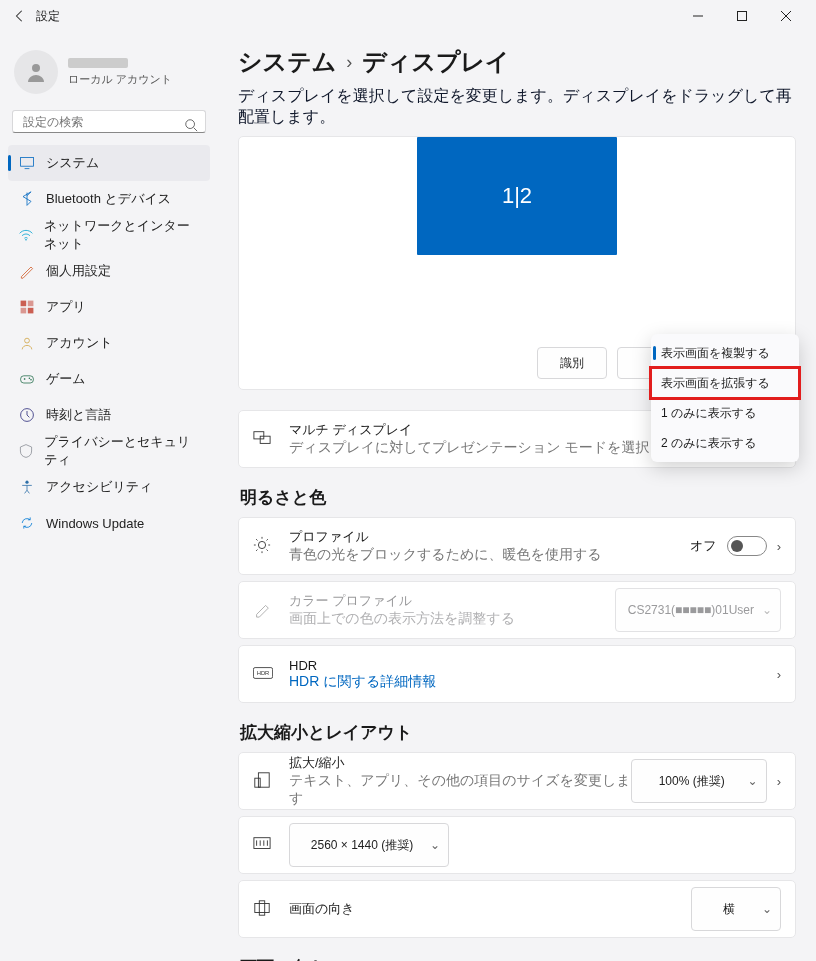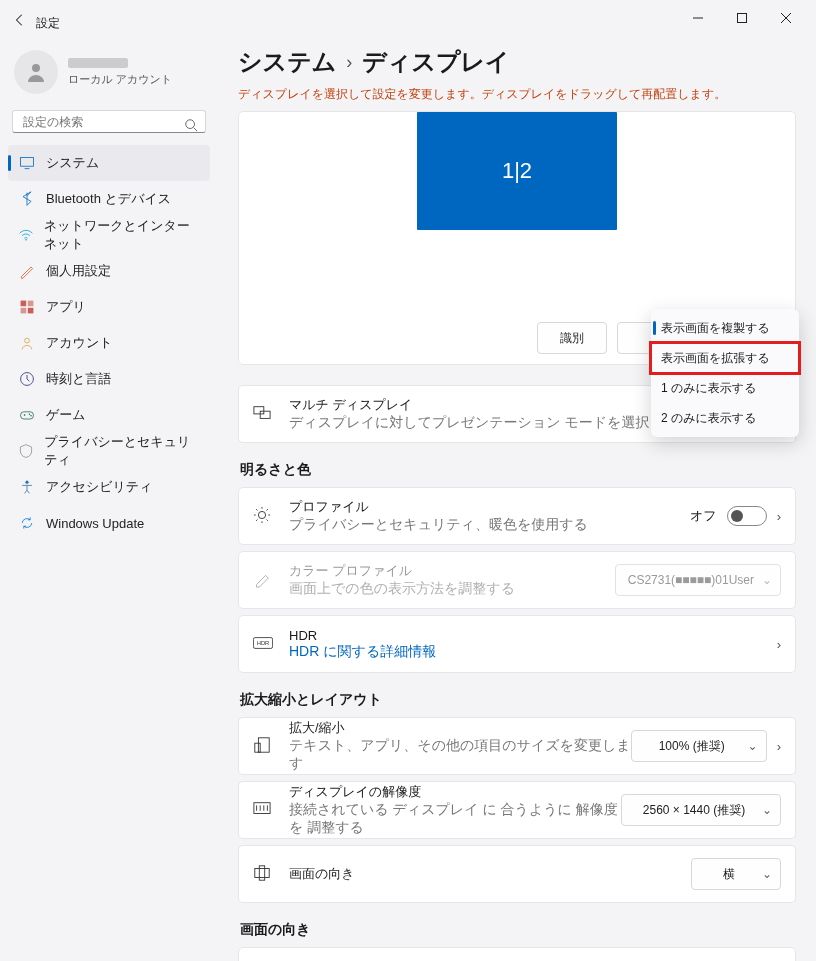--- a/index.html
+++ b/index.html
@@ -1,17 +1,17 @@
 <!DOCTYPE html>
 <html><head>
 <meta charset="utf-8">
 <style>
   * { box-sizing: border-box; margin: 0; padding: 0; font-family: "Yu Gothic UI", "Segoe UI", sans-serif; }
   body { background: #f4f4f6; width: 816px; height: 961px; overflow: hidden; color: #1a1a1a; font-size: 13px; }
-  .titlebar { height: 32px; display: flex; align-items: flex-end; padding: 0 8px; }
+  .titlebar { height: 32px; display: flex; align-items: center; padding: 0 8px; }
   .titlebar .back { width: 24px; height: 24px; display:flex; align-items:center; justify-content:center; color:#333; cursor:pointer; }
   .titlebar .title { margin-left: 4px; font-size: 12px; }
   .titlebar .controls { margin-left: auto; display: flex; }
   .titlebar .controls > div { width: 44px; height: 28px; display:flex; align-items:center; justify-content:center; cursor:pointer; }
 
   .app { display: flex; height: calc(100% - 32px); }
   .sidebar { width: 218px; padding: 8px 6px; }
   .account { display:flex; align-items:center; gap:10px; padding:10px 8px 16px 8px; }
   .avatar { width:44px; height:44px; border-radius:50%; background:#e6e6e8; display:flex; align-items:center; justify-content:center; color:#888; }
   .avatar svg { width:24px; height:24px; }
@@ -23,21 +23,21 @@
   .search .sicon { position:absolute; right:8px; top:8px; color:#555; }
   .nav-item { display:flex; align-items:center; gap:10px; height:36px; padding:0 10px; margin:0 2px; border-radius:4px; cursor:pointer; font-size:13px; color:#222; }
   .nav-item.active { background:#eaeaee; }
   .nav-item.active::before { content:""; position:absolute; margin-left:-10px; width:3px; height:16px; background:#0067c0; border-radius:2px; }
   .nav-item.active { position:relative; }
   .nav-icon { width:18px; height:18px; display:flex; align-items:center; justify-content:center; }
 
   .main { flex:1; padding: 14px 20px 20px 20px; overflow:auto; }
   .breadcrumb { font-size:24px; font-weight:600; display:flex; align-items:center; gap:10px; margin-bottom:8px; }
   .bc-sep { font-size:18px; color:#555; font-weight:400; }
-  .subtext { font-size:12px; color:#c2410c; margin-bottom:8px; }
+  .subtext { font-size:16px; color:#0f172a; margin-bottom:8px; }
 
   .arrange-card { background:#fff; border:1px solid #e6e6e8; border-radius:5px; overflow:visible; margin-bottom:20px; position:relative; }
   .arrange-canvas { height:200px; display:flex; align-items:flex-start; justify-content:center; }
   .monitor { width:200px; height:118px; background:#0067c0; color:#fff; display:flex; align-items:center; justify-content:center; font-size:22px; font-weight:400; border-radius:1px; }
   .arrange-actions { display:flex; justify-content:flex-end; padding:10px 14px; gap:10px; }
   .btn { height:32px; padding:8px 22px; background:#fefefe; border:1px solid #d8d8da; border-radius:4px; font-size:12px; cursor:pointer; display:flex; align-items:center; }
   .dropdown-placeholder { width:164px; height:32px; border:1px solid #d8d8da; border-radius:4px; background:#fefefe; }
 
   .menu { position:absolute; right:-4px; top:197px; width:148px; background:#fafafc; border-radius:6px; box-shadow:0 6px 20px rgba(0,0,0,0.18); padding:4px 0; z-index:5; }
   .menu-item { height:30px; display:flex; align-items:center; padding:0 10px; font-size:12px; cursor:pointer; position:relative; }
@@ -52,27 +52,27 @@
   .row-text { flex:1; }
   .row-title { font-size:13px; }
   .row-sub { font-size:14px; color:#777; }
   .row.disabled .row-sub { color:#b0b0b2; }
   .link { color:#0067c0; }
   .row-end { display:flex; align-items:center; gap:10px; }
   .expand { color:#555; font-size:12px; padding:0 4px; }
   .chev { color:#555; }
   .toggle { width:40px; height:20px; border-radius:10px; border:1px solid #888; background:#fff; position:relative; }
   .toggle::after { content:""; width:12px; height:12px; border-radius:50%; background:#555; position:absolute; left:3px; top:3px; }
-  .select { height:32px; padding:0 26px 0 12px; border:1px solid #d8d8da; border-radius:4px; background:#fefefe; font-size:12px; display:flex; align-items:center; position:relative; cursor:pointer; color:#222; min-width:90px; justify-content:center; }
+  .select { height:44px; padding:0 26px 0 12px; border:1px solid #d8d8da; border-radius:4px; background:#fefefe; font-size:12px; display:flex; align-items:center; position:relative; cursor:pointer; color:#222; min-width:90px; justify-content:center; }
   .select.wide { min-width:136px; }
   .select.xwide { min-width:160px; }
   .select.disabled { color:#9a9a9c; border-color:#e2e2e4; cursor:default; }
   .select .caret { position:absolute; right:8px; color:#666; }
   .select.disabled .caret { color:#bbb; }
-  .section-title { font-size:14px; font-weight:600; margin:18px 0 8px 2px; }
+  .section-title { font-size:17px; font-weight:600; margin:18px 0 8px 2px; }
 </style>
 </head>
 <body>
 
 <div class="titlebar">
   <div class="back">
     <svg viewBox="0 0 16 16" width="14" height="14">
         <path d="M10 2 L4 8 L10 14" stroke="#333" stroke-width="1.2" fill="none"></path>
       </svg>
   </div>
@@ -169,39 +169,39 @@
         <div class="nav-item">
           <span class="nav-icon" style="color:#d0a445">
             <svg width="16" height="16" viewBox="0 0 20 20">
               <circle cx="10" cy="7" r="3" stroke="currentColor" fill="none"></circle>
               <path d="M4 18c0-3 3-5 6-5s6 2 6 5" stroke="currentColor" fill="none"></path>
             </svg>
           </span>
           <span>アカウント</span>
         </div>
         <div class="nav-item">
-          <span class="nav-icon" style="color:#2a2a7a">
-            <svg width="16" height="16" viewBox="0 0 20 20">
-              <circle cx="10" cy="10" r="8" stroke="currentColor" fill="none"></circle>
-              <path d="M10 5v5l3 3" stroke="currentColor" fill="none"></path>
-            </svg>
-          </span>
-          <span>時刻と言語</span>
-        </div>
-        <div class="nav-item">
           <span class="nav-icon" style="color:#27704e">
             <svg width="16" height="16" viewBox="0 0 20 20">
               <rect x="2" y="6" width="16" height="9" rx="4" stroke="currentColor" fill="none"></rect>
               <line x1="6" y1="10" x2="8" y2="10" stroke="currentColor"></line>
               <line x1="7" y1="9" x2="7" y2="11" stroke="currentColor"></line>
               <circle cx="13" cy="9" r="1" fill="currentColor"></circle>
               <circle cx="15" cy="11" r="1" fill="currentColor"></circle>
             </svg>
           </span>
           <span>ゲーム</span>
+        </div>
+        <div class="nav-item">
+          <span class="nav-icon" style="color:#2a2a7a">
+            <svg width="16" height="16" viewBox="0 0 20 20">
+              <circle cx="10" cy="10" r="8" stroke="currentColor" fill="none"></circle>
+              <path d="M10 5v5l3 3" stroke="currentColor" fill="none"></path>
+            </svg>
+          </span>
+          <span>時刻と言語</span>
         </div>
         <div class="nav-item">
           <span class="nav-icon" style="color:#8a8e95">
             <svg width="16" height="16" viewBox="0 0 20 20">
               <path d="M10 2l7 3v5c0 5-3 7-7 8-4-1-7-3-7-8V5z" stroke="currentColor" fill="none"></path>
             </svg>
           </span>
           <span>プライバシーとセキュリティ</span>
         </div>
         <div class="nav-item">
@@ -281,21 +281,21 @@
                 <line x1="17" y1="10" x2="19" y2="10"></line>
                 <line x1="3.5" y1="3.5" x2="5" y2="5"></line>
                 <line x1="15" y1="15" x2="16.5" y2="16.5"></line>
                 <line x1="15" y1="5" x2="16.5" y2="3.5"></line>
                 <line x1="3.5" y1="16.5" x2="5" y2="15"></line>
               </g>
             </svg>
         </div>
         <div class="row-text">
           <div class="row-title">プロファイル</div>
-          <div class="row-sub">プライバシーとセキュリティ、暖色を使用する</div>
+          <div class="row-sub">青色の光をブロックするために、暖色を使用する</div>
         </div>
         <div class="row-end">
           <span>オフ</span>
           <div class="toggle"></div>
           <span class="chev">›</span>
         </div>
       </div>
     </div>
 
     <div class="card">
@@ -364,24 +364,20 @@
       <div class="row">
         <div class="row-icon">
           <svg width="18" height="18" viewBox="0 0 20 20">
               <rect x="1" y="3" width="18" height="12" stroke="#333" fill="none"></rect>
               <line x1="4" y1="6" x2="4" y2="12" stroke="#333"></line>
               <line x1="8" y1="6" x2="8" y2="12" stroke="#333"></line>
               <line x1="12" y1="6" x2="12" y2="12" stroke="#333"></line>
               <line x1="16" y1="6" x2="16" y2="12" stroke="#333"></line>
             </svg>
         </div>
-        <div class="row-text">
-          <div class="row-title">ディスプレイの解像度</div>
-          <div class="row-sub">接続されている ディスプレイ に 合うように 解像度 を 調整する</div>
-        </div>
         <div class="row-end">
           <div class="select xwide">
             <span>2560 × 1440 (推奨)</span>
             <span class="caret">⌄</span>
           </div>
         </div>
       </div>
     </div>
 
     <div class="card">

